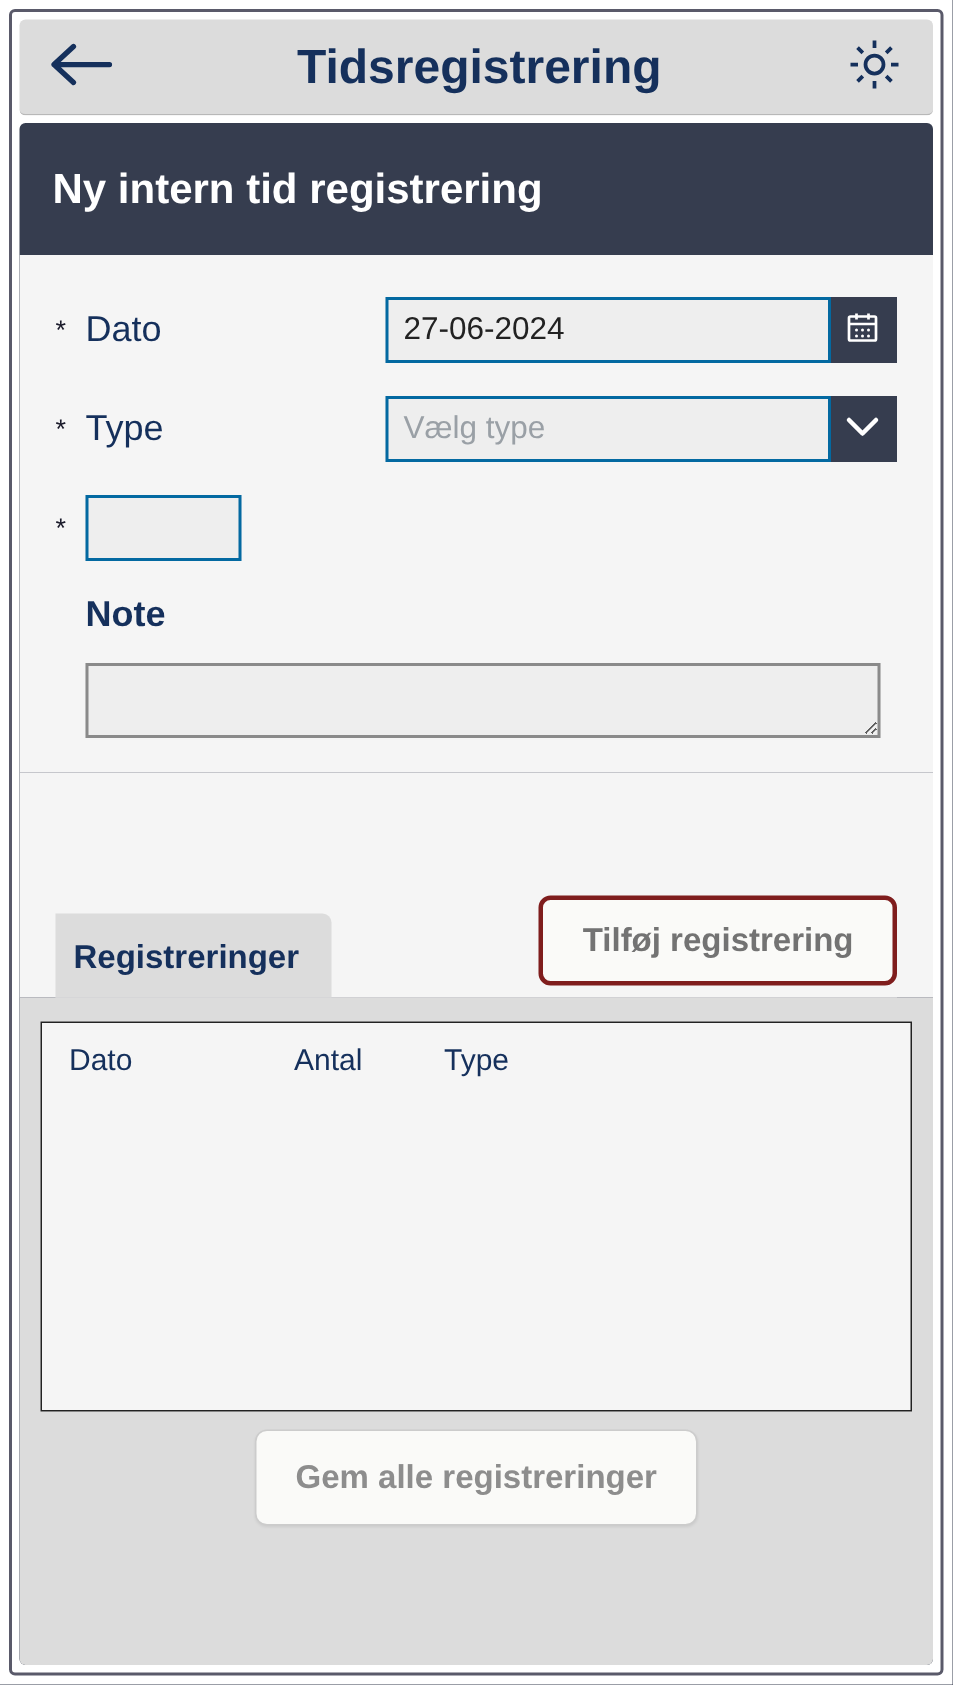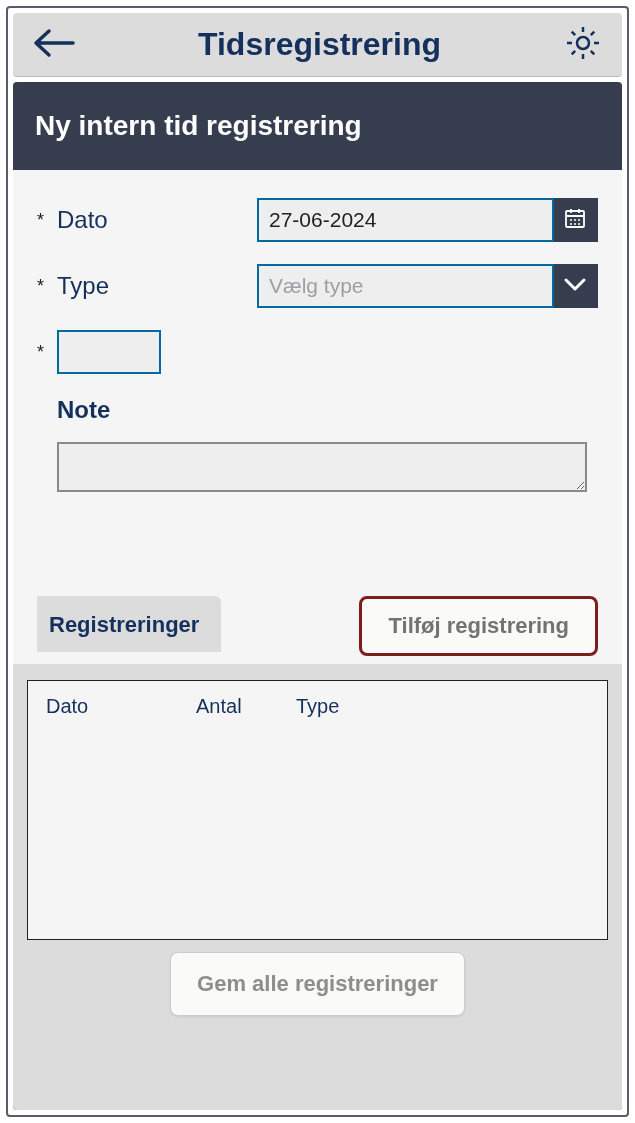--- a/index.html
+++ b/index.html
@@ -131,21 +131,21 @@
       border: 2px solid #8a8a8a;
       background: #eee;
       margin-left: 20px;
     }
     .midsection {
       background: #f5f5f5;
       padding: 10px 24px 0 24px;
     }
     .tab-row {
       display: flex;
-      align-items: flex-start;
+      align-items: flex-end;
       justify-content: space-between;
       margin-top: 72px;
       background: #f5f5f5;
     }
     .tab-active {
       background: #dcdcdc;
       color: #15305c;
       font-size: 22px;
       font-weight: 700;
       padding: 16px 22px 14px 12px;

